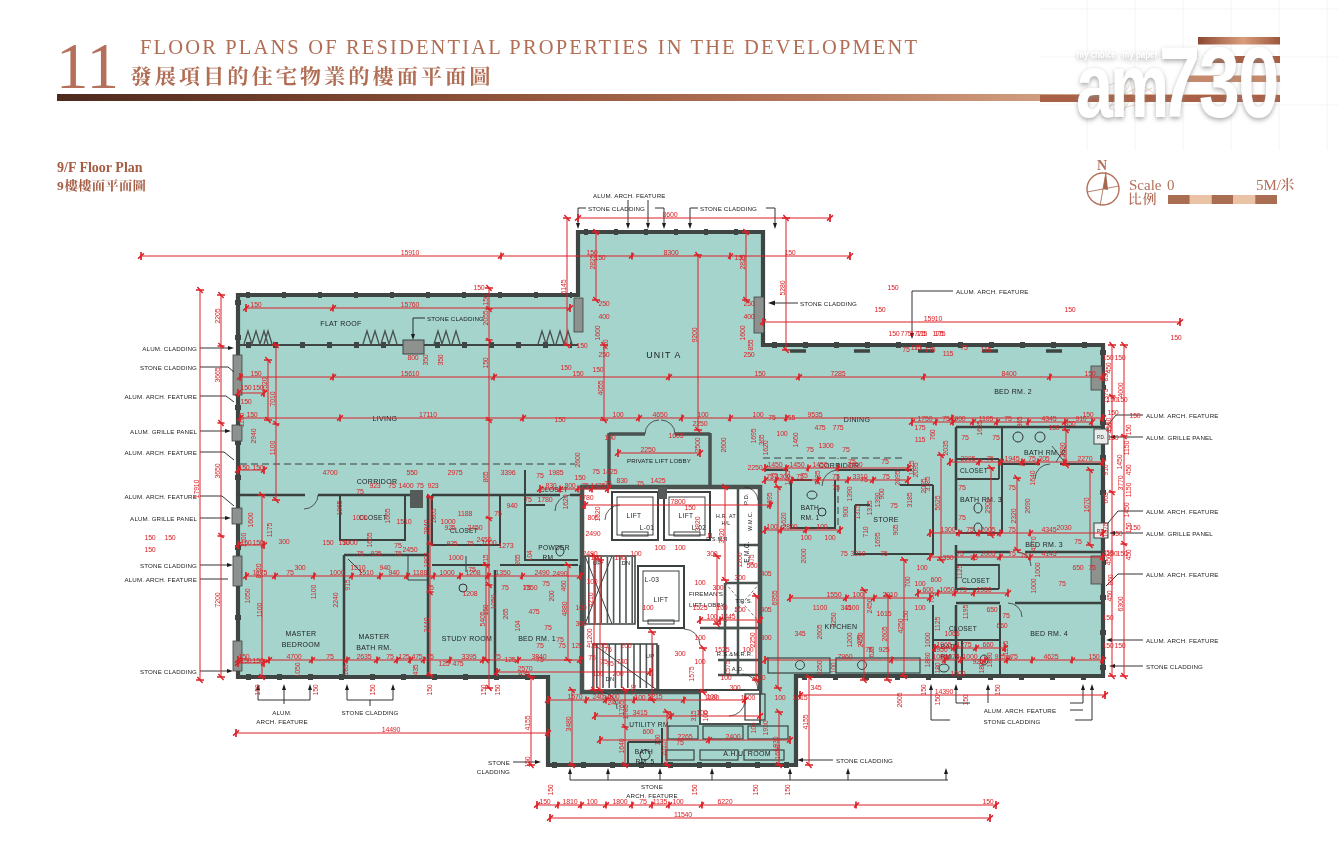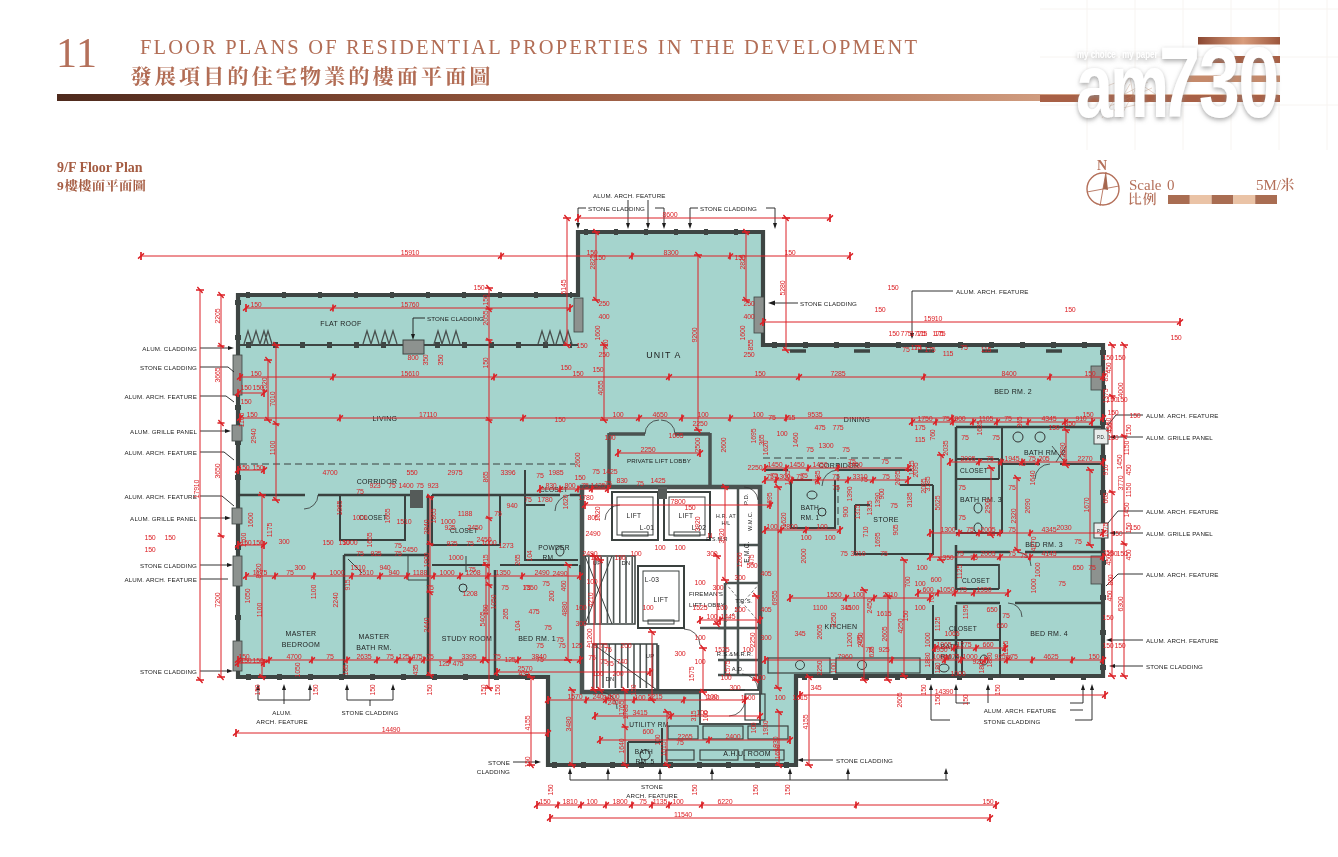--- a/index.html
+++ b/index.html
@@ -1,17 +1,17 @@
 <!DOCTYPE html>
 <html><head>
 <meta charset="utf-8">
 <style>
 html,body{margin:0;padding:0;background:#fff;width:1338px;height:857px;overflow:hidden;}
 body{font-family:"Liberation Sans",sans-serif;position:relative;}
-#hdrnum{position:absolute;left:56px;top:29px;font-family:"Liberation Serif",serif;font-size:42px;color:#b4705a;letter-spacing:0.5px;}
+#hdrnum{position:absolute;left:56px;top:29px;font-family:"Liberation Serif",serif;font-size:65px;color:#b4705a;letter-spacing:0.5px;}
 #hdrt1{position:absolute;left:130px;top:36px;font-family:"Liberation Serif",serif;font-size:20.5px;color:#b26d55;letter-spacing:2.15px;margin-left:10px;}
 #hdrrule{position:absolute;left:57px;top:94px;width:1222px;height:7px;background:linear-gradient(90deg,#4e2a1d 0%,#6f3d2a 18%,#96583e 40%,#b4755a 60%,#cf9b7e 80%,#edc9ae 97%,#f3d6bf 100%);}
 #sub1{position:absolute;left:57px;top:160px;font-family:"Liberation Serif",serif;font-weight:bold;font-size:14px;color:#a55c42;}
 #logo{position:absolute;left:1040px;top:0px;width:298px;height:140px;}
 #plansvg{position:absolute;left:0;top:0;}
 </style>
 </head>
 <body>
 
 <div id="hdrnum">11</div>

